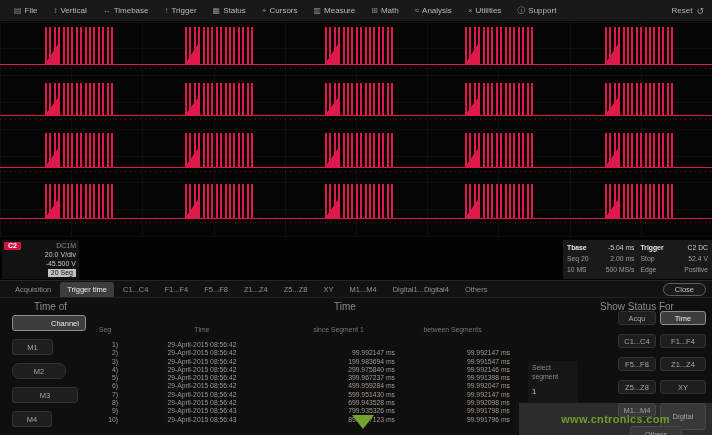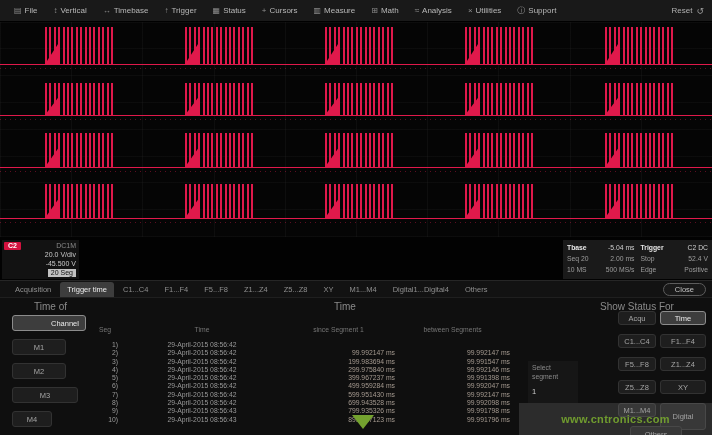--- a/index.html
+++ b/index.html
@@ -235,22 +235,22 @@
         <div class="tab">Others</div>
       </div>
     <div class="close-btn">Close</div>
 
     <div class="sec-label" style="left:34px; top:20px;">Time of</div>
     <div class="sec-label" style="left:300px; top:20px; width:90px; text-align:center;">Time</div>
     <div class="sec-label" style="left:600px; top:20px; width:100px;">Show Status For</div>
 
     <div id="left-buttons">
         <div class="btn selected" style="left: 12px; width: 74px; top: 34px; padding-left: 32px;">Channel</div>
-        <div class="btn" style="left: 12px; width: 54px; top: 58px;">M1</div>
-        <div class="btn" style="left: 12px; width: 54px; top: 82px;">M2</div>
+        <div class="btn" style="left: 12px; width: 41px; top: 58px;">M1</div>
+        <div class="btn" style="left: 12px; width: 54px; top: 82px; border-radius: 7px;">M2</div>
         <div class="btn" style="left: 12px; width: 66px; top: 106px;">M3</div>
         <div class="btn" style="left: 12px; width: 40px; top: 130px;">M4</div>
       </div>
 
     <div class="seg-table">
       <div class="seg-head">
         <span>Seg</span>
         <span>Time</span>
         <span>since Segment 1</span>
         <span>between Segments</span>

